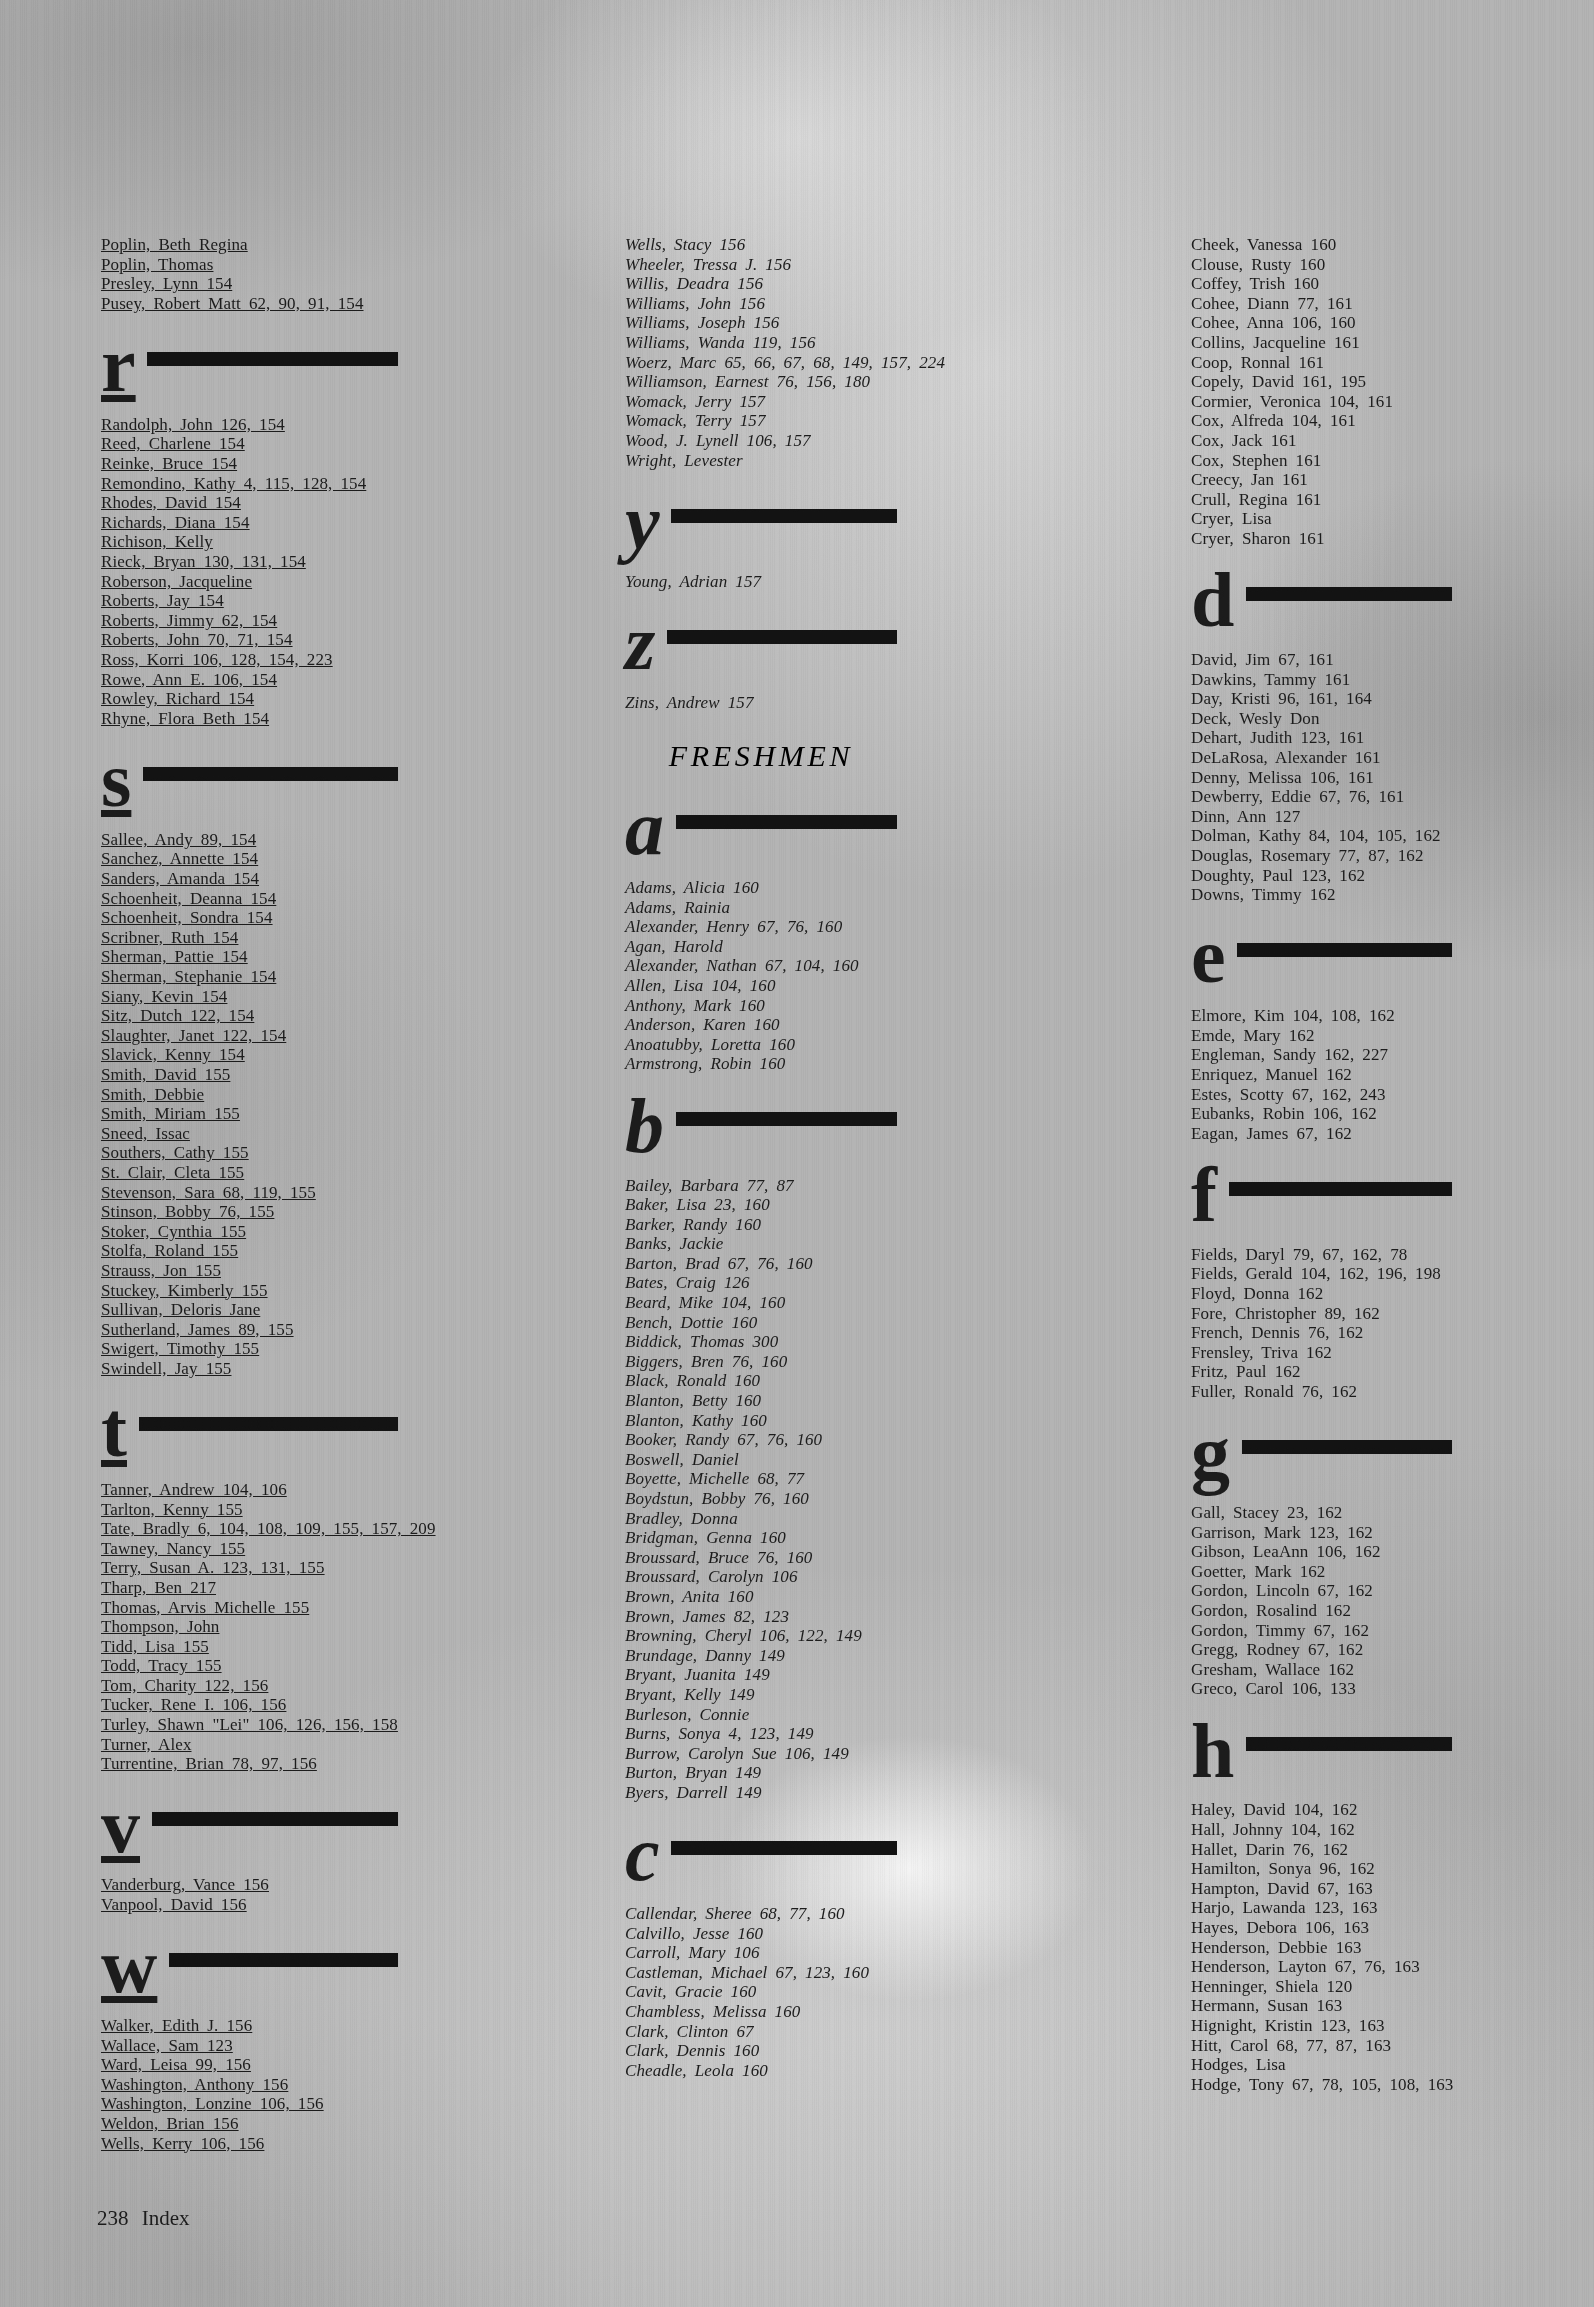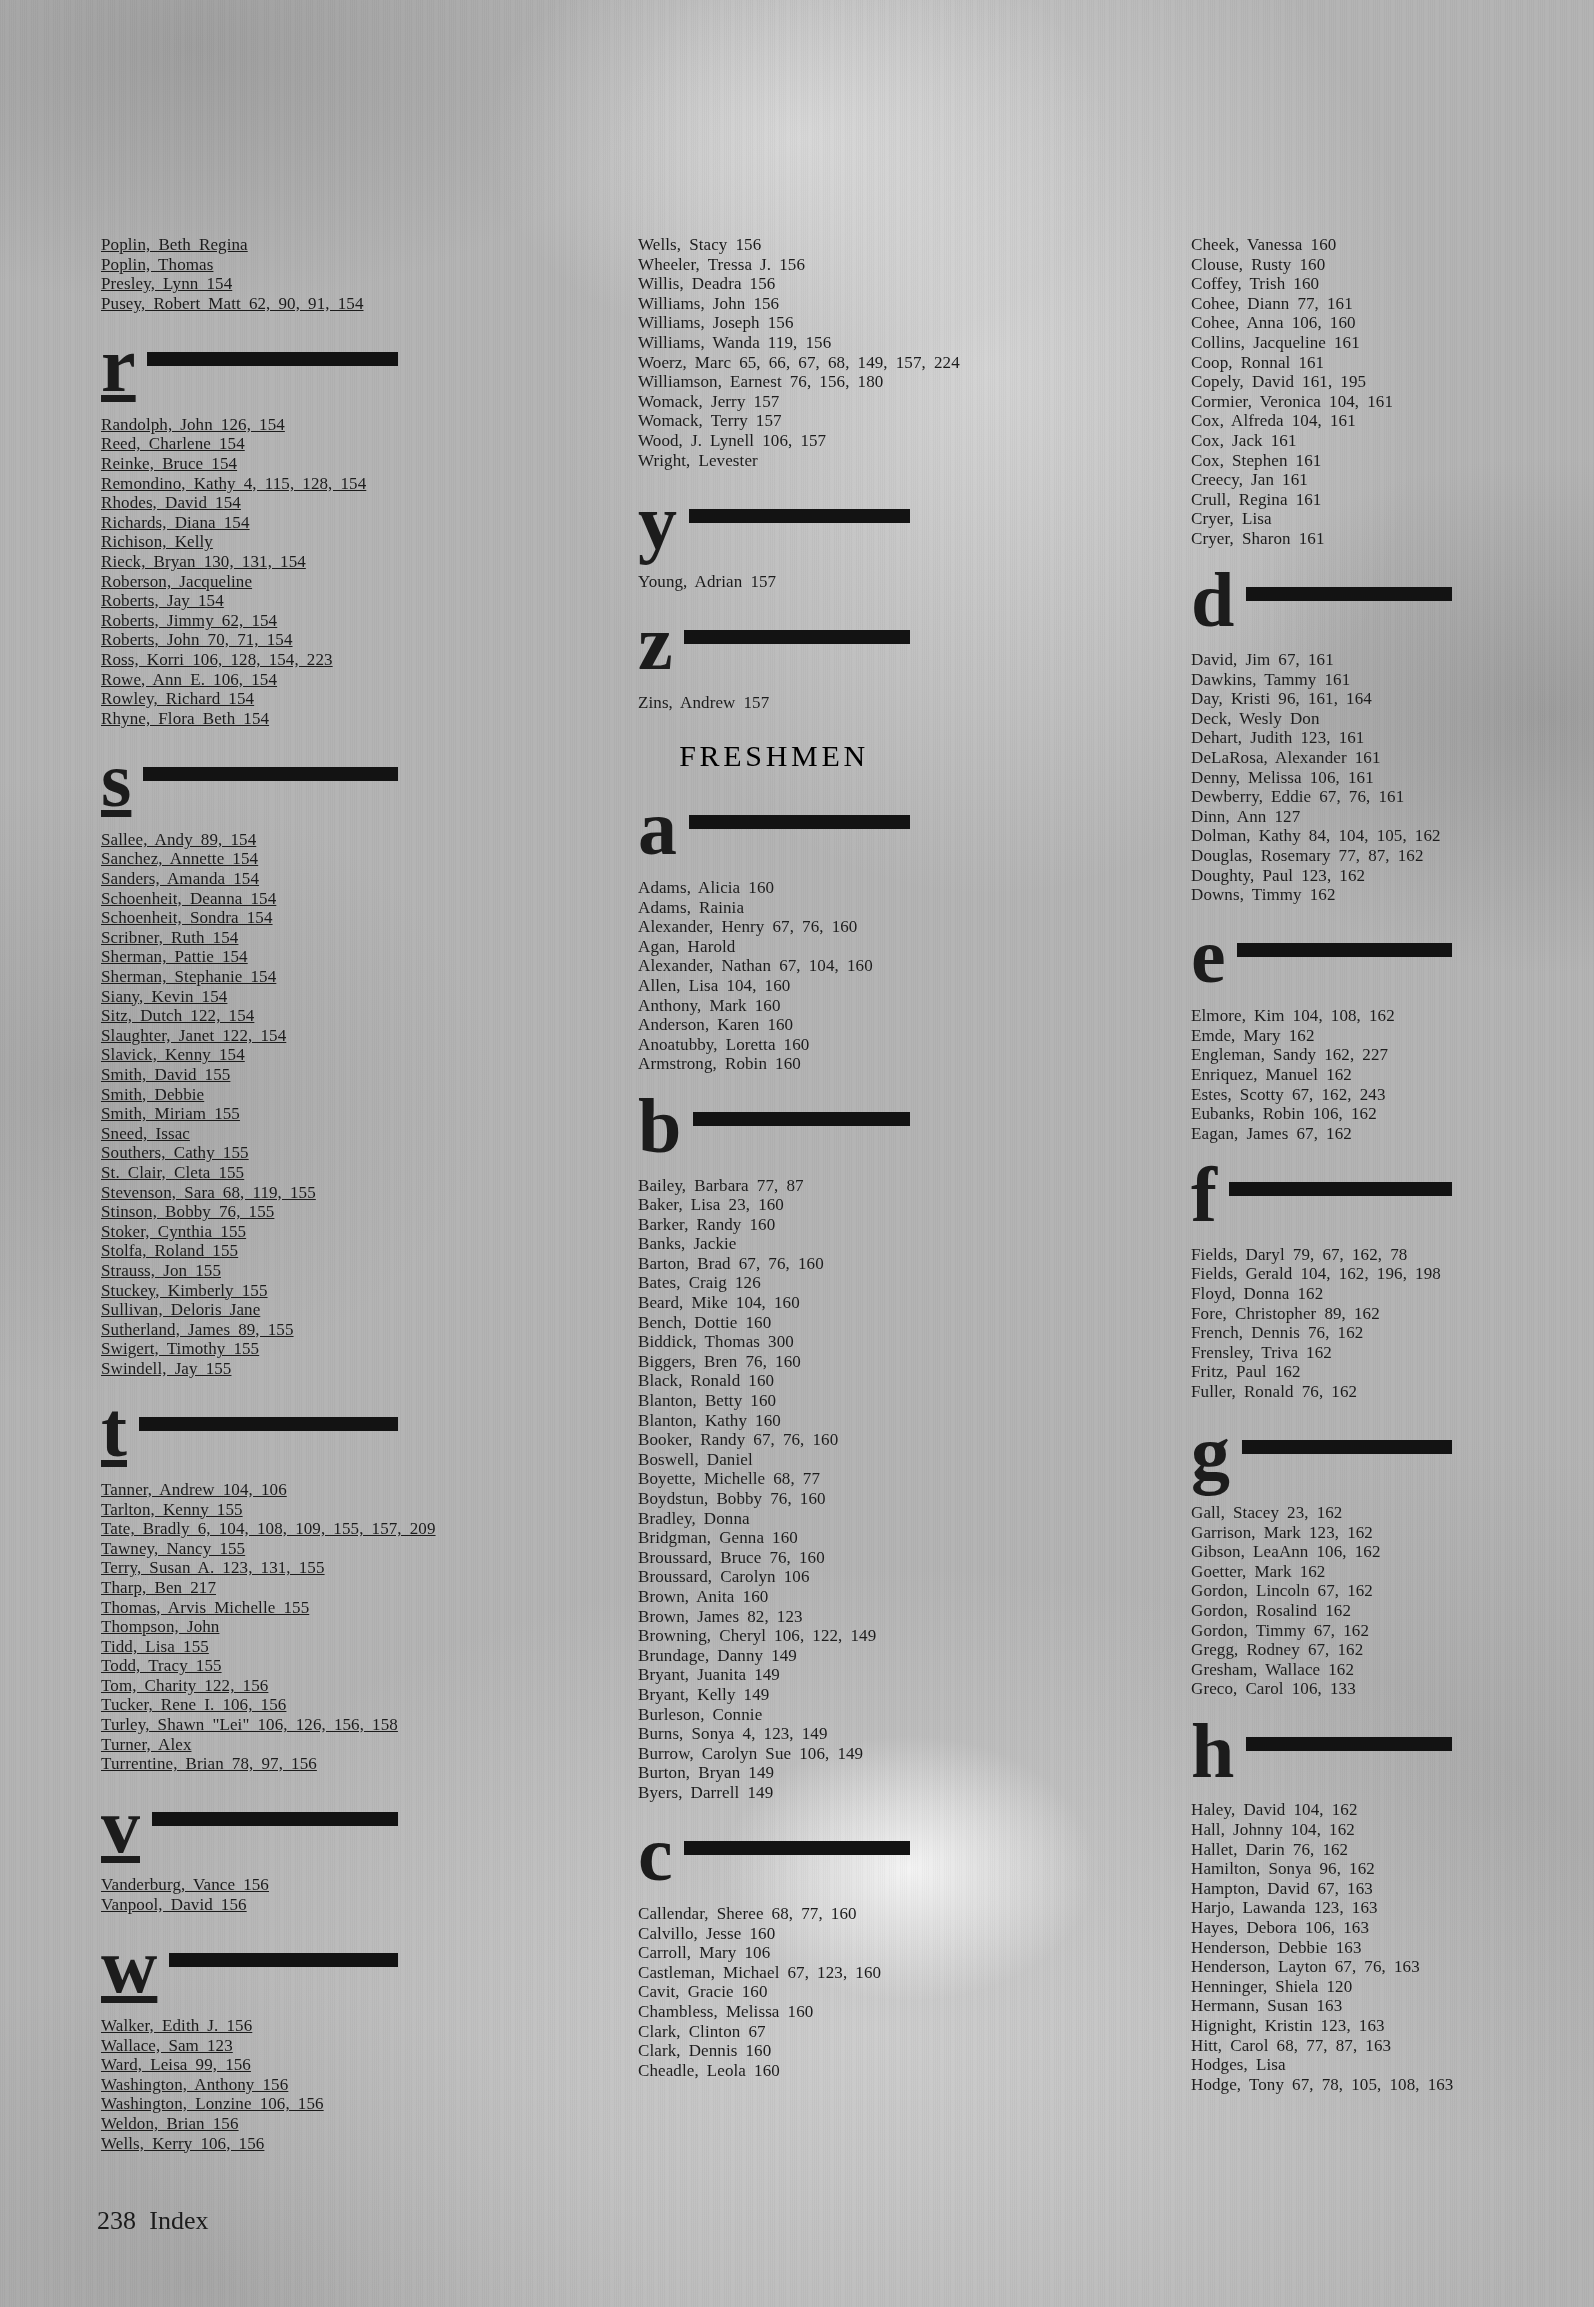--- a/index.html
+++ b/index.html
@@ -24,21 +24,21 @@
   }
   .texture{
     position:absolute;inset:0;
     background:repeating-linear-gradient(90deg, rgba(0,0,0,0.025) 0 0.7px, rgba(255,255,255,0.015) 0.7px 2.2px);
   }
   .col{
     position:absolute;top:235px;
     color:#1c1c1c;
   }
   .col1{left:101px;width:297px;text-decoration:underline;}
-  .col2{left:638px;width:272px;}
+  .col2{left:625px;width:272px;font-style:italic;}
   .col3{left:1143px;width:261px;margin-left:48px;}
   .entry{
     font-size:17px;line-height:19.6px;white-space:nowrap;
     word-spacing:3.7px;letter-spacing:0.1px;
   }
   .section-header{
     display:flex;align-items:flex-start;
     height:72px;margin:17.7px 0 11.8px;
   }
   .section-letter{
@@ -48,21 +48,21 @@
   .section-rule{
     flex:1;height:14px;background:#131313;
     margin-left:11.8px;margin-top:20.7px;
   }
   .freshmen-title{
     text-align:center;font-size:30px;line-height:32px;
     letter-spacing:3.7px;margin:28px 0 22px;color:#000000;
   }
   .page-footer{
     position:absolute;left:97px;top:2206px;
-    font-size:26px;color:#1c1c1c;
+    font-size:21px;color:#1c1c1c;
   }
   .page-footer .num{margin-right:13.3px;}
 </style>
 </head>
 <body>
 
 <div class="bg"></div>
 <div class="texture"></div>
 
 <main>

